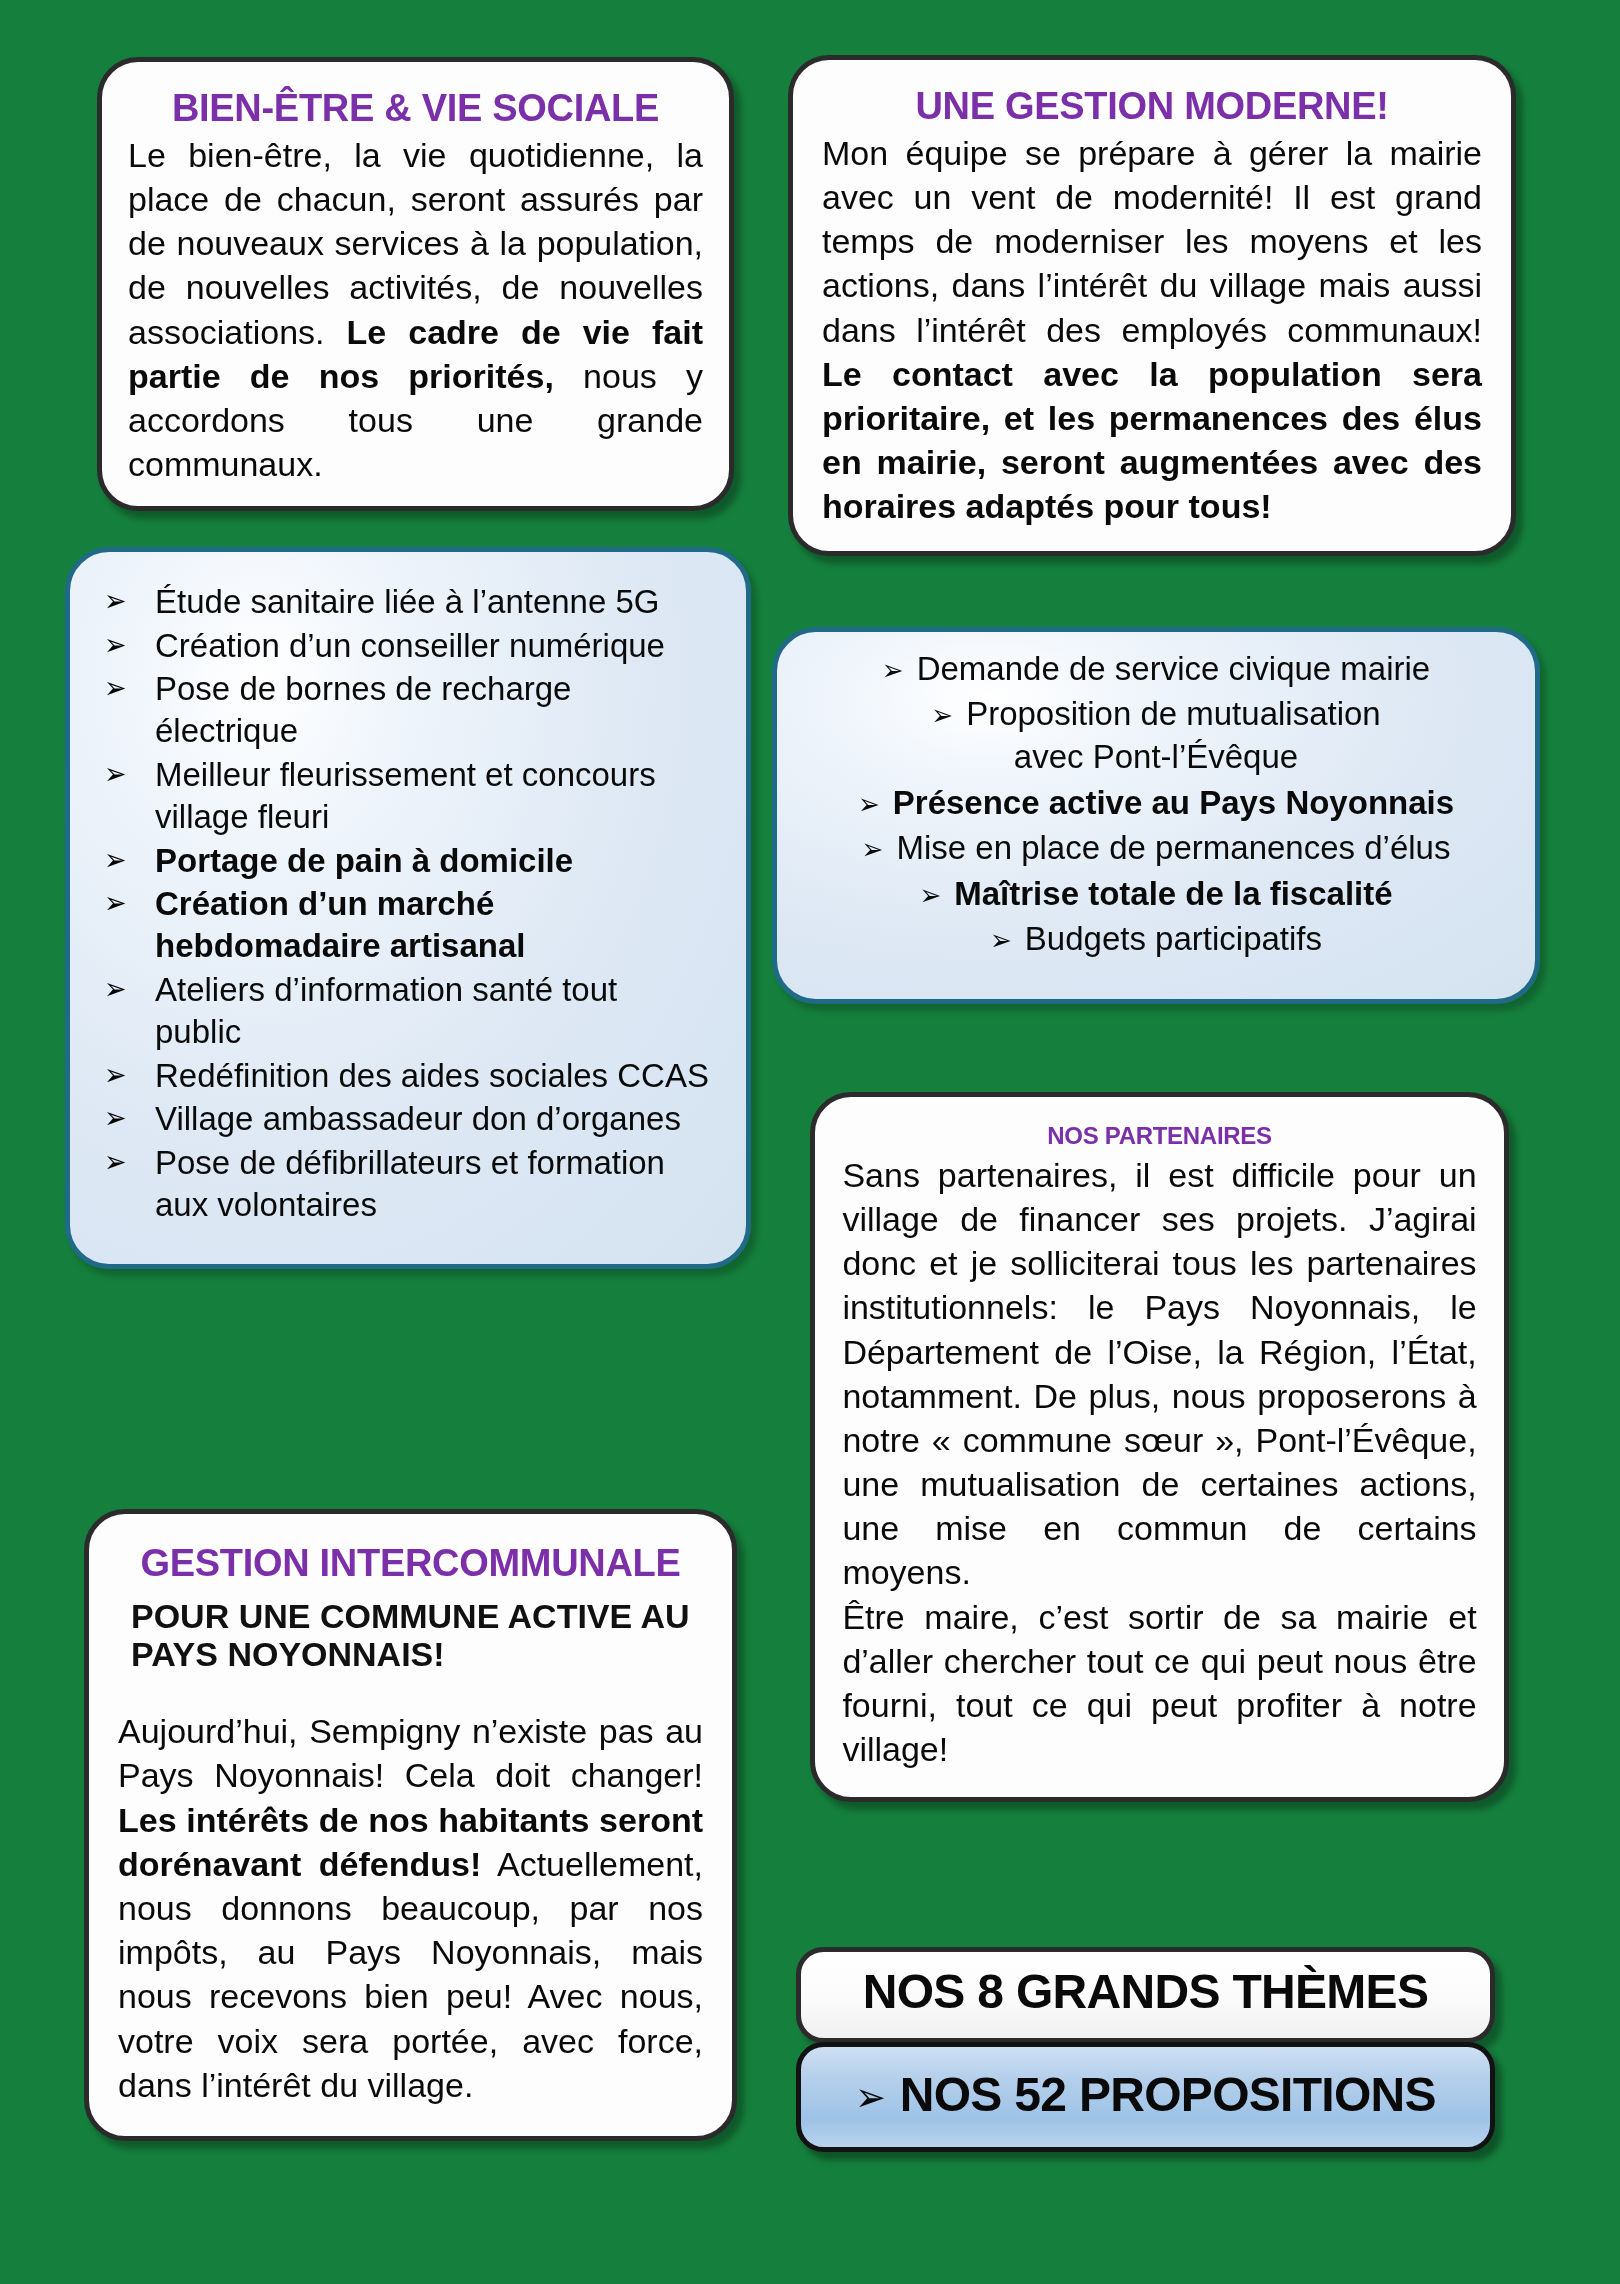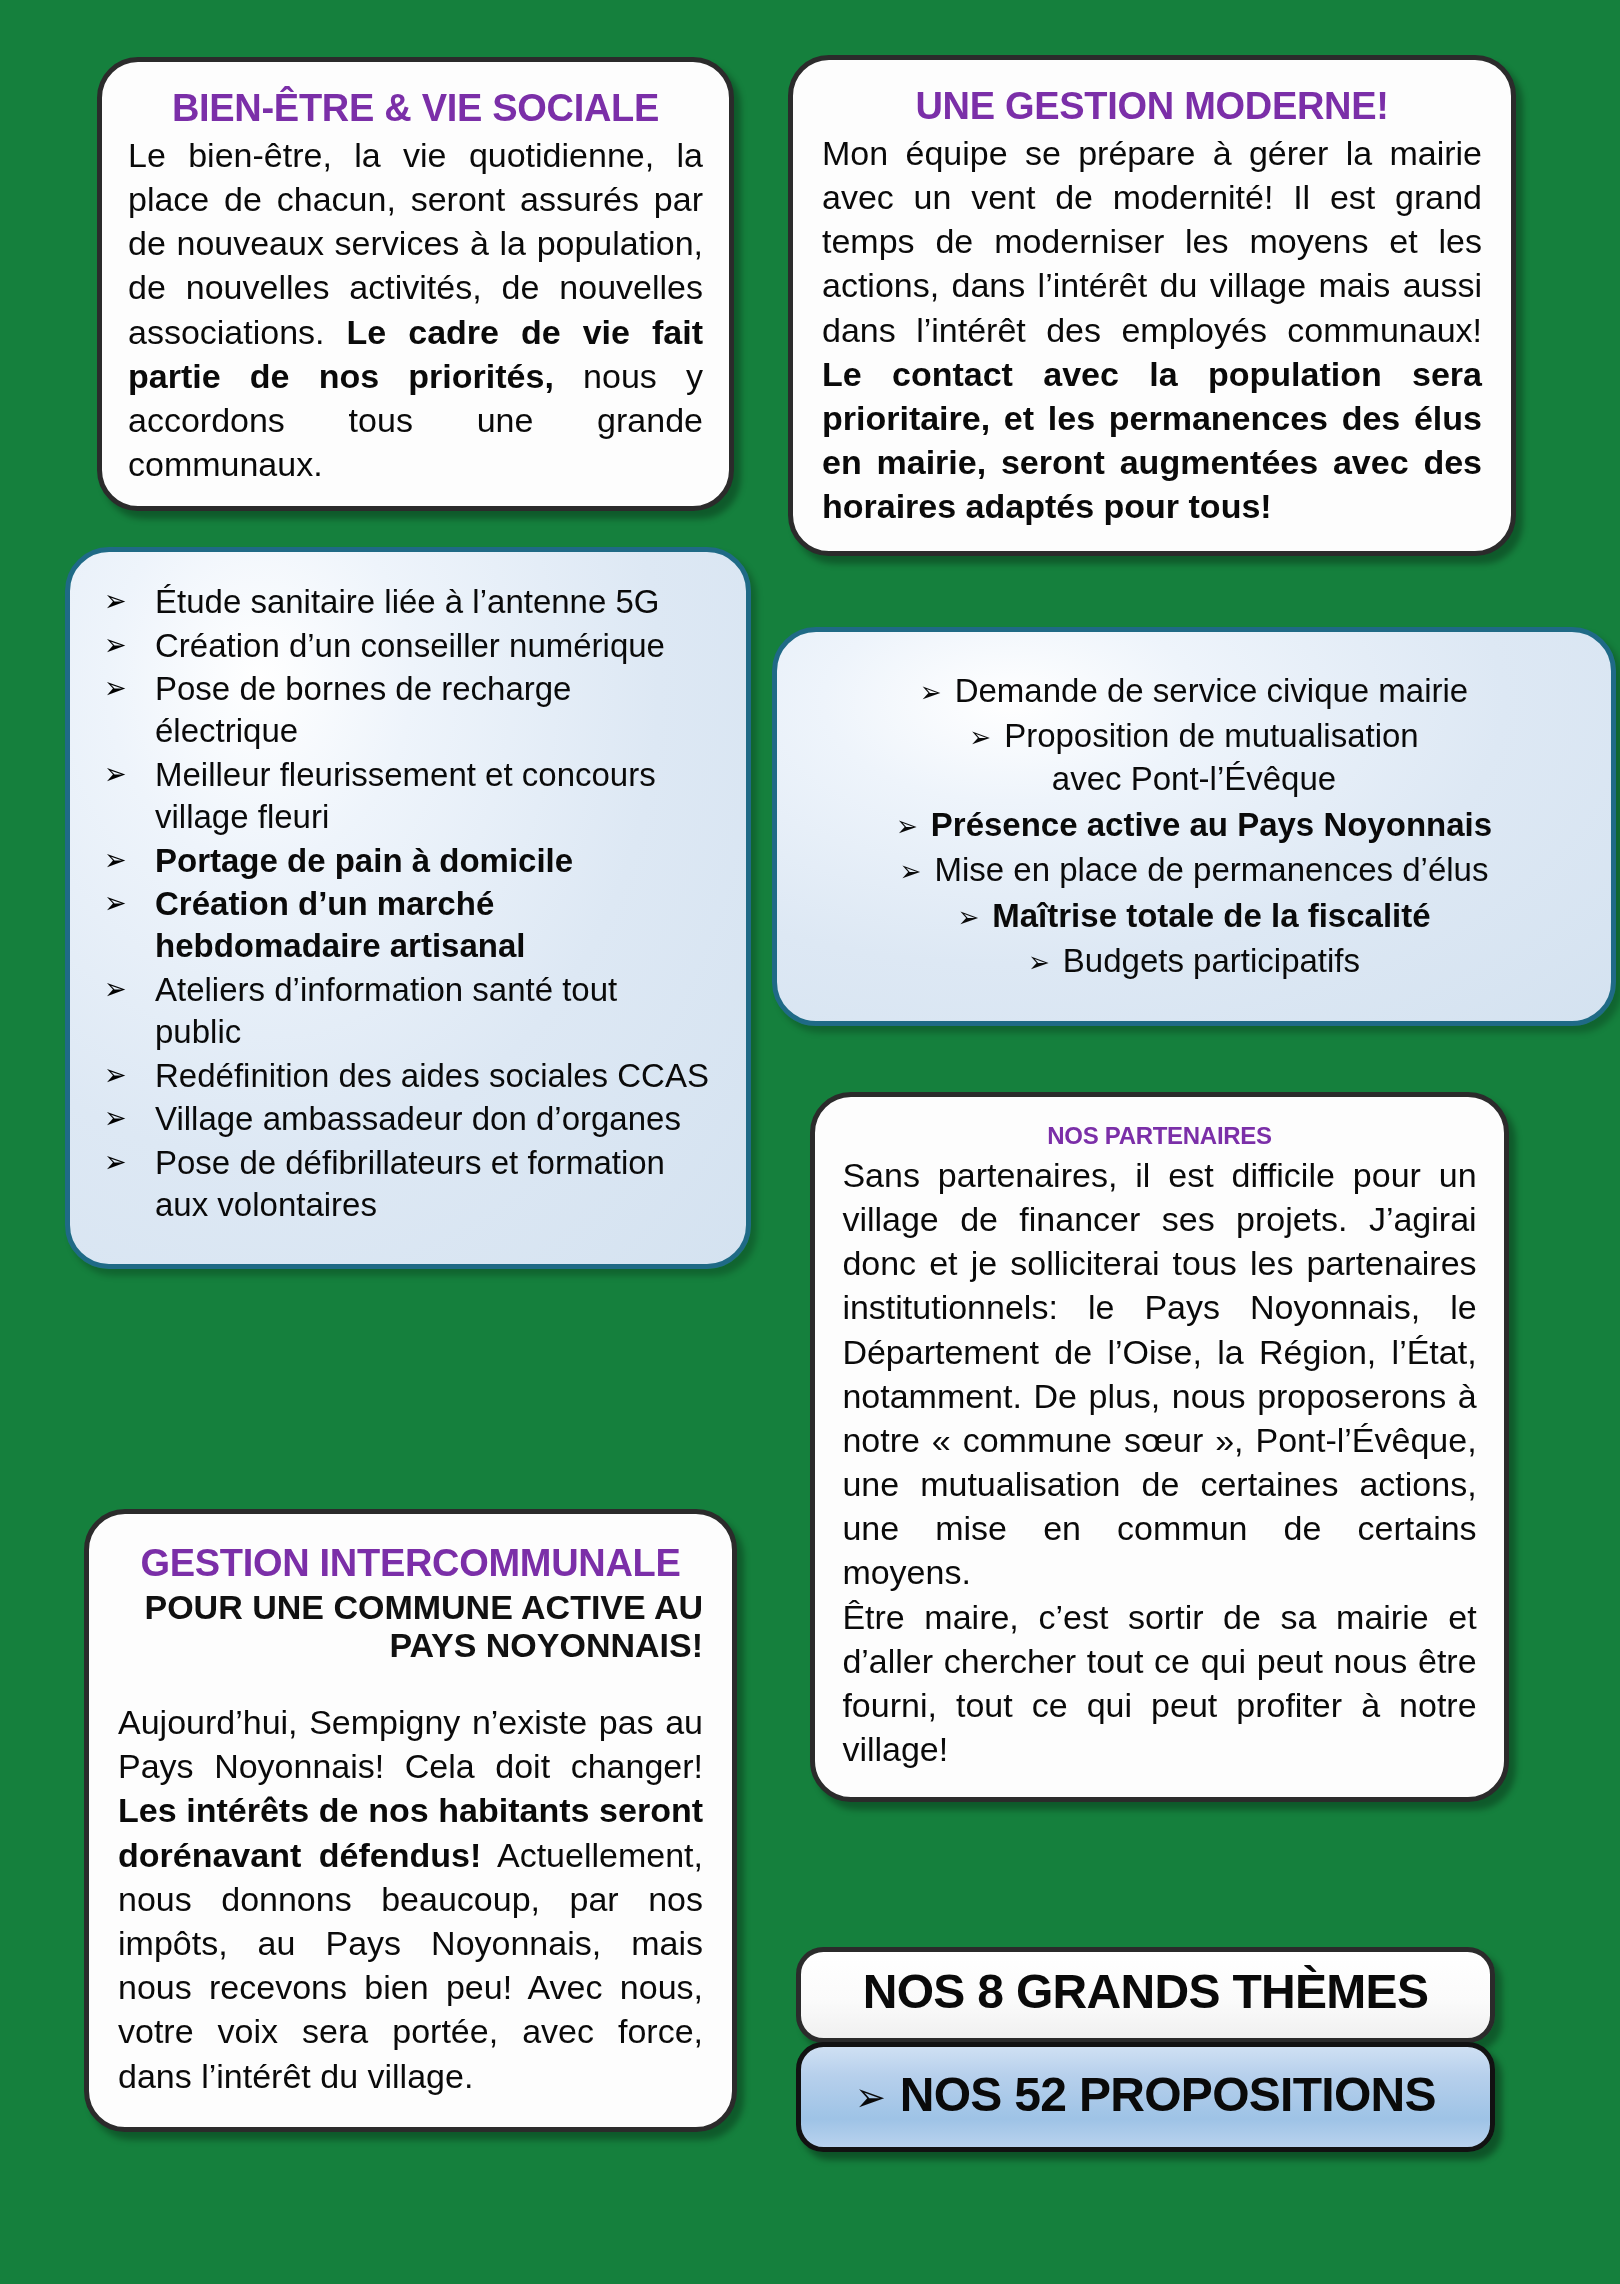--- a/index.html
+++ b/index.html
@@ -52,24 +52,24 @@
     font-size: 38px;
     letter-spacing: -0.3px;
     margin: 0 0 3.9px 0;
     line-height: 1.08;
     font-stretch: condensed;
   }
   .hd-sm { font-size: 24px; }
   .subhd {
     color: #111;
     font-weight: bold;
-    text-align: right;
+    text-align: left;
     font-size: 34px;
     line-height: 1.12;
-    margin: 0;
+    margin: 13px;
     font-stretch: condensed;
   }
   .body {
     color: #0a0a0a;
     font-size: 34px;
     line-height: 1.30;
     text-align: justify;
     text-justify: inter-word;
     margin: 0;
     font-stretch: condensed;
@@ -117,21 +117,21 @@
     padding-right: 13px;
   }
   .clist .cont { display: block; text-align: center; }
 
   
   #card-bienetre   { left: 97px;  top: 57px;   width: 637px;  padding: 26px 26px 19.6px 26px; }
   #card-props-left { left: 65px;  top: 547px;  width: 686px; padding: 29px 34px 37px 34px; }
   #card-interco    { left: 84px;  top: 1509px; width: 653px; padding: 29px 29px 29px 29px; }
 
   #card-moderne    { left: 788px; top: 55px;   width: 728px; padding: 26px 29px 22px 29px; }
-  #card-props-right{ left: 772px; top: 627px;  width: 844px; padding: 38px 29px 35px 29px; }
+  #card-props-right{ left: 772px; top: 627px;  width: 768px; padding: 16px 29px 35px 29px; }
   #card-partenaires{ left: 810px; top: 1092px; width: 699px; padding: 26px 27.4px 26px 27.4px; }
   #card-themes     { left: 796px; top: 1947px; width: 699px; padding: 14.4px 23.5px 19.6px 23.5px; }
   #card-52         { left: 796px; top: 2042px; width: 699px; padding: 22px 23.5px 26px 23.5px; }
 
   .bigtitle {
     text-align: center;
     font-weight: bold;
     font-size: 48px;
     color: #0a0a0a;
     line-height: 1.08;

